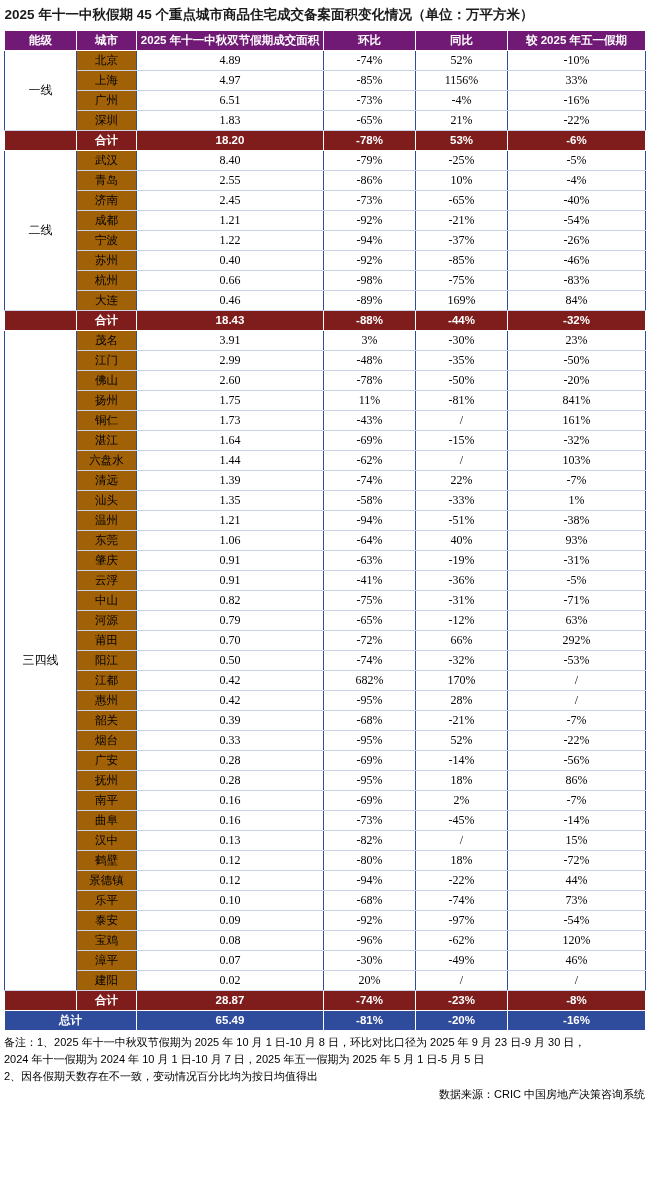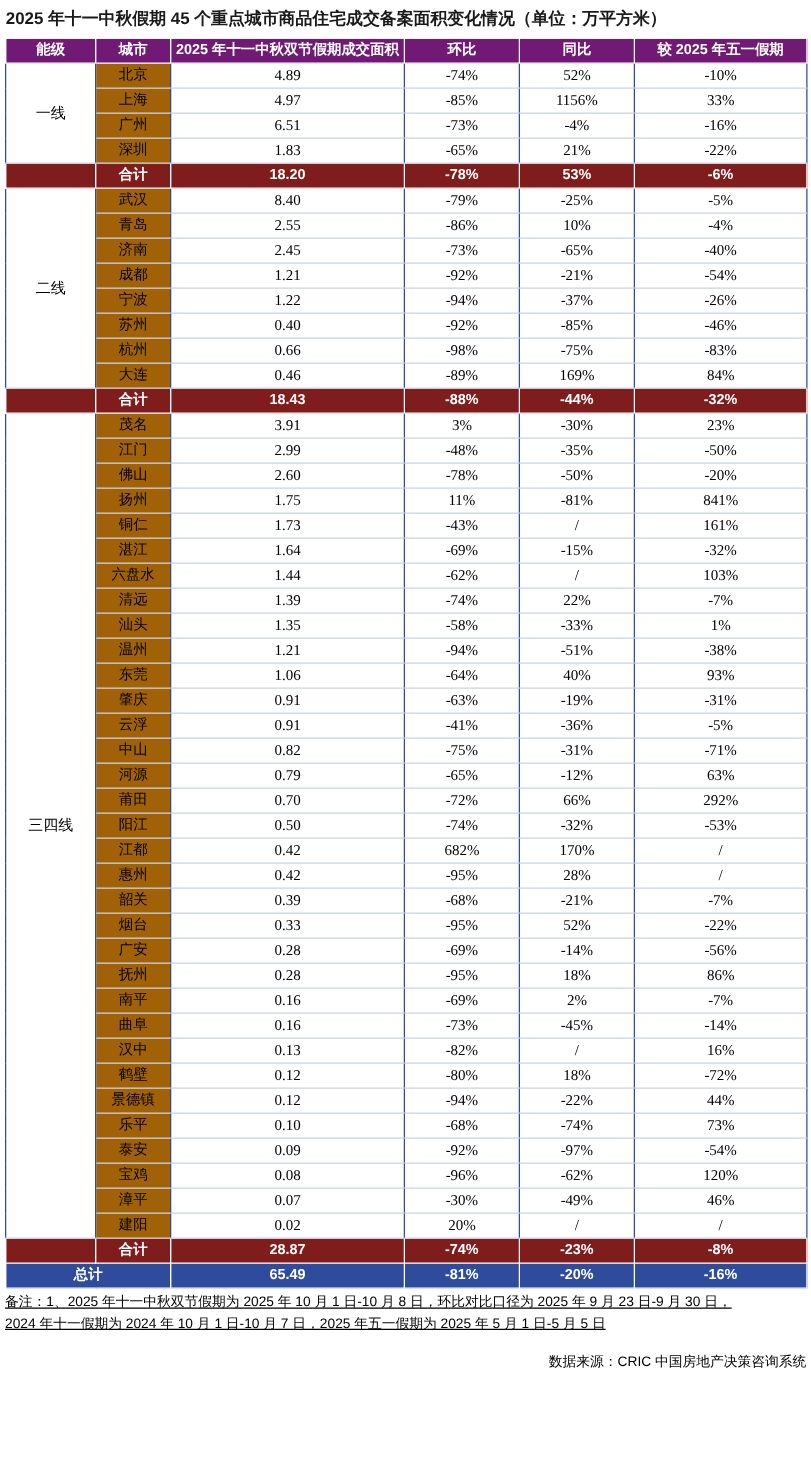--- a/index.html
+++ b/index.html
@@ -89,27 +89,26 @@
   .tiercell{
     vertical-align:middle;
     margin-left:32px;
   }
   .footnotes{
     width:641px;
     margin:3px auto 0 auto;
     font-size:11px;
     line-height:17px;
     color:#000;
-    text-decoration:underline;
   }
   .footnotes div{margin:0;padding:0;}
   .source{
     text-align:right;
     font-size:11px;
-    margin:14px auto 6px auto;
+    margin:2px auto 6px auto;
     width:641px;
   }
 </style>
 </head>
 <body>
 
 <div class="page">
 
   <div class="title">2025 年十一中秋假期 45 个重点城市商品住宅成交备案面积变化情况（单位：万平方米）</div>
 
@@ -412,21 +411,21 @@
         <td class="val">0.16</td>
         <td class="val">-73%</td>
         <td class="val">-45%</td>
         <td class="val">-14%</td>
       </tr>
       <tr class="data">
         <td class="city">汉中</td>
         <td class="val">0.13</td>
         <td class="val">-82%</td>
         <td class="val">/</td>
-        <td class="val">16%</td>
+        <td class="val">15%</td>
       </tr>
       <tr class="data">
         <td class="city">鹤壁</td>
         <td class="val">0.12</td>
         <td class="val">-80%</td>
         <td class="val">18%</td>
         <td class="val">-72%</td>
       </tr>
       <tr class="data">
         <td class="city">景德镇</td>
@@ -486,17 +485,18 @@
         <td>-20%</td>
         <td>-16%</td>
       </tr>
 
     </tbody>
   </table>
 
   <div class="footnotes">
     <div>备注：1、2025 年十一中秋双节假期为 2025 年 10 月 1 日-10 月 8 日，环比对比口径为 2025 年 9 月 23 日-9 月 30 日，</div>
     <div>2024 年十一假期为 2024 年 10 月 1 日-10 月 7 日，2025 年五一假期为 2025 年 5 月 1 日-5 月 5 日</div>
+    <div>2、因各假期天数存在不一致，变动情况百分比均为按日均值得出</div>
   </div>
 
   <div class="source">数据来源：CRIC 中国房地产决策咨询系统</div>
 
 </div>
 
 </body></html>

